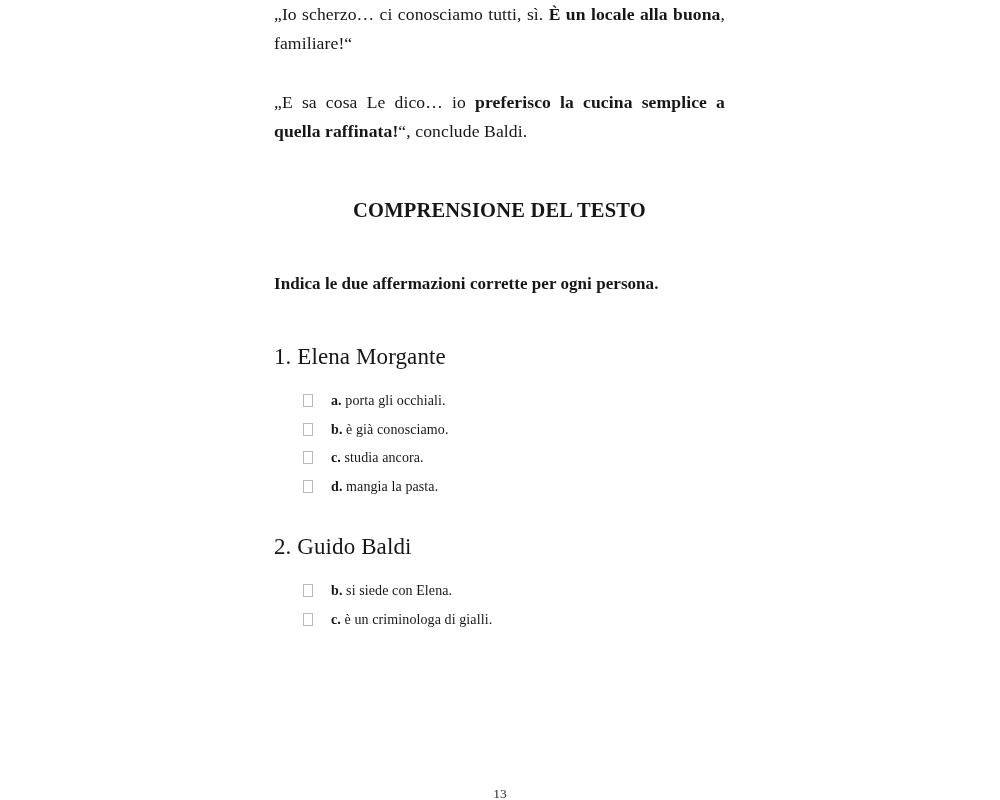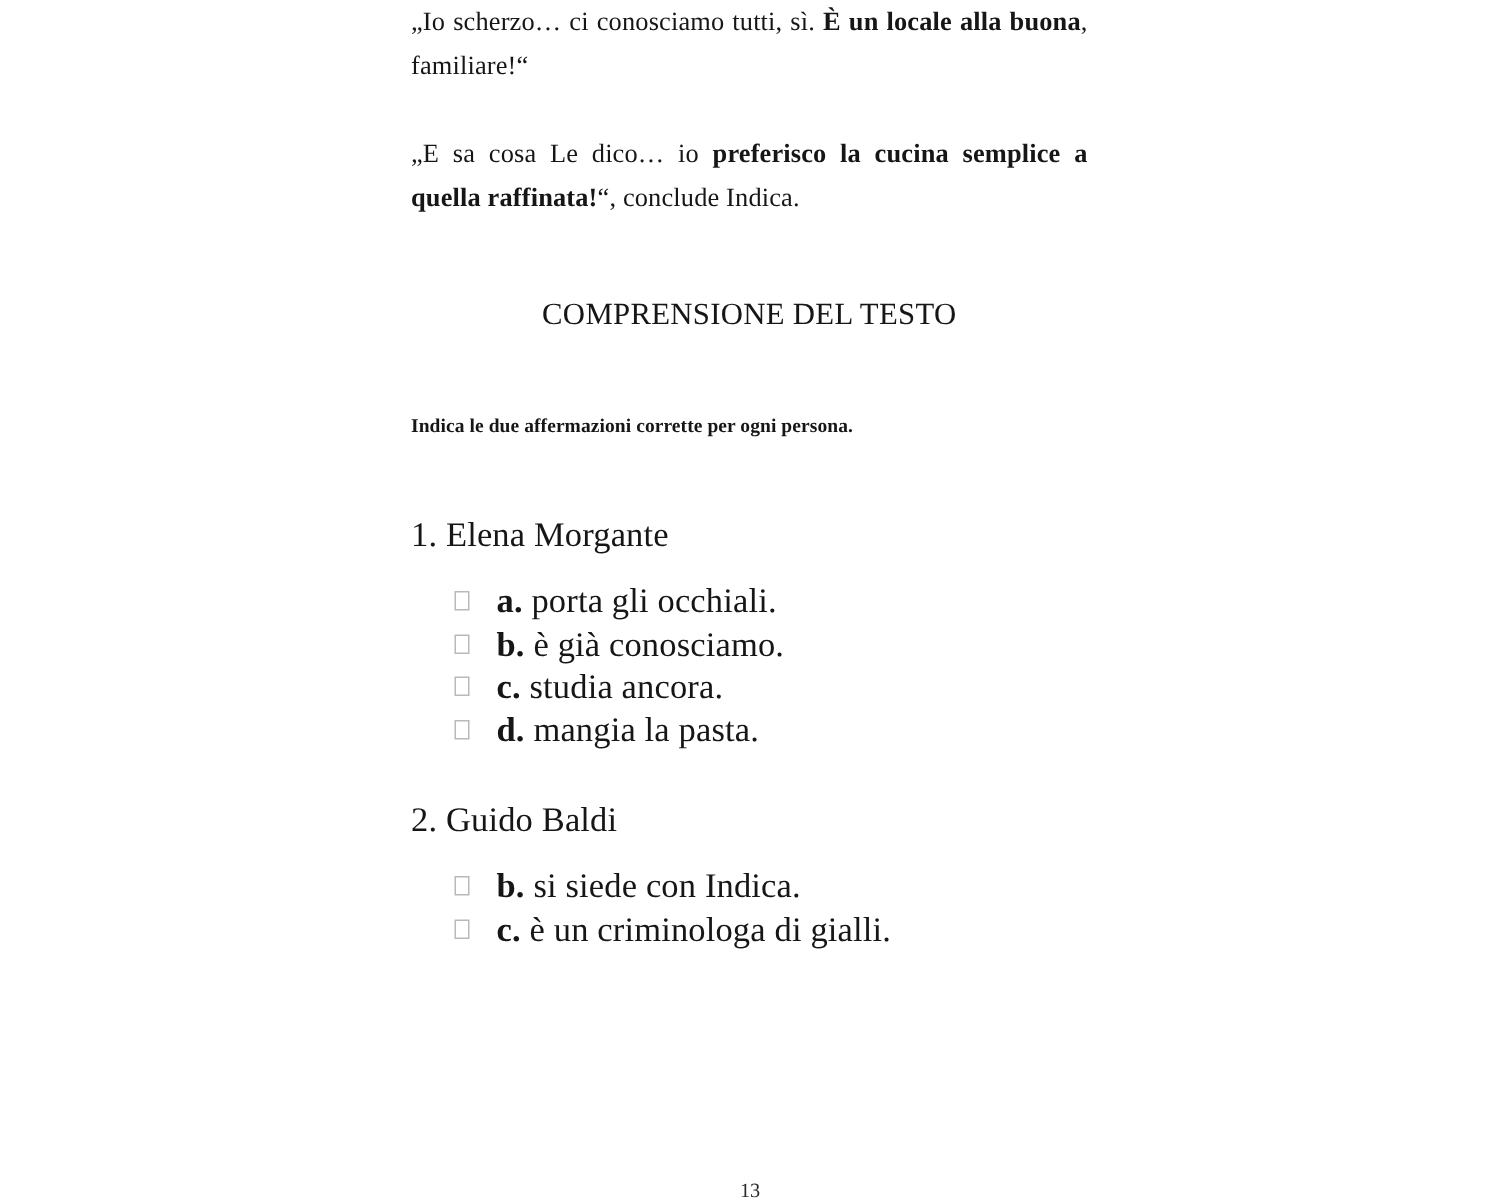--- a/index.html
+++ b/index.html
@@ -46,31 +46,31 @@
     font-weight: bold;
   }
 
   .section-title {
     position: absolute;
     left: 274px;
     top: 196px;
     width: 451px;
     text-align: center;
     font-size: 20.5px;
-    font-weight: normal;
+    font-weight: bold;
     letter-spacing: 0.2px;
     line-height: 28px;
   }
 
   .instruction {
     position: absolute;
     left: 274px;
     top: 271px;
     width: 451px;
-    font-size: 13px;
+    font-size: 17px;
     font-weight: bold;
     line-height: 26px;
     letter-spacing: 0.05px;
   }
 
   .question-block {
     position: absolute;
     left: 274px;
     width: 451px;
   }
@@ -99,21 +99,21 @@
     flex: 0 0 auto;
     width: 10px;
     height: 13px;
     border: 1px solid #b9b9bd;
     background: #ffffff;
     margin-top: 5px;
     box-sizing: border-box;
   }
   .option-text {
     margin-left: 18px;
-    font-size: 23px;
+    font-size: 14px;
     line-height: 24px;
     white-space: nowrap;
     letter-spacing: 0.1px;
   }
   .option-letter {
     font-weight: bold;
   }
 
   .page-number {
     position: absolute;
@@ -129,21 +129,21 @@
 </head>
 <body>
 
 <div class="page">
 
   <div class="text-column">
     <p class="para">
       <span>„Io scherzo… ci conosciamo tutti, sì. </span><b>È un locale alla buona</b><span>, familiare!“</span>
     </p>
     <p class="para">
-      <span>„E sa cosa Le dico… io </span><b>preferisco la cucina semplice a quella raffinata!</b><span>“, conclude Indica.</span>
+      <span>„E sa cosa Le dico… io </span><b>preferisco la cucina semplice a quella raffinata!</b><span>“, conclude Baldi.</span>
     </p>
   </div>
 
   <div class="section-title">COMPRENSIONE DEL TESTO</div>
 
   <div class="instruction">Indica le due affermazioni corrette per ogni persona.</div>
 
   <div class="question-block q1">
     <p class="question-title">1. Elena Morgante</p>
     <ul class="options">
@@ -164,21 +164,21 @@
         <span class="option-text"><span class="option-letter">d.</span><span> mangia la pasta.</span></span>
       </li>
     </ul>
   </div>
 
   <div class="question-block q2">
     <p class="question-title">2. Guido Baldi</p>
     <ul class="options">
       <li class="option">
         <span class="checkbox-glyph"></span>
-        <span class="option-text"><span class="option-letter">b.</span><span> si siede con Indica.</span></span>
+        <span class="option-text"><span class="option-letter">b.</span><span> si siede con Elena.</span></span>
       </li>
       <li class="option">
         <span class="checkbox-glyph"></span>
         <span class="option-text"><span class="option-letter">c.</span><span> è un criminologa di gialli.</span></span>
       </li>
     </ul>
   </div>
 
   <div class="page-number">13</div>
 

